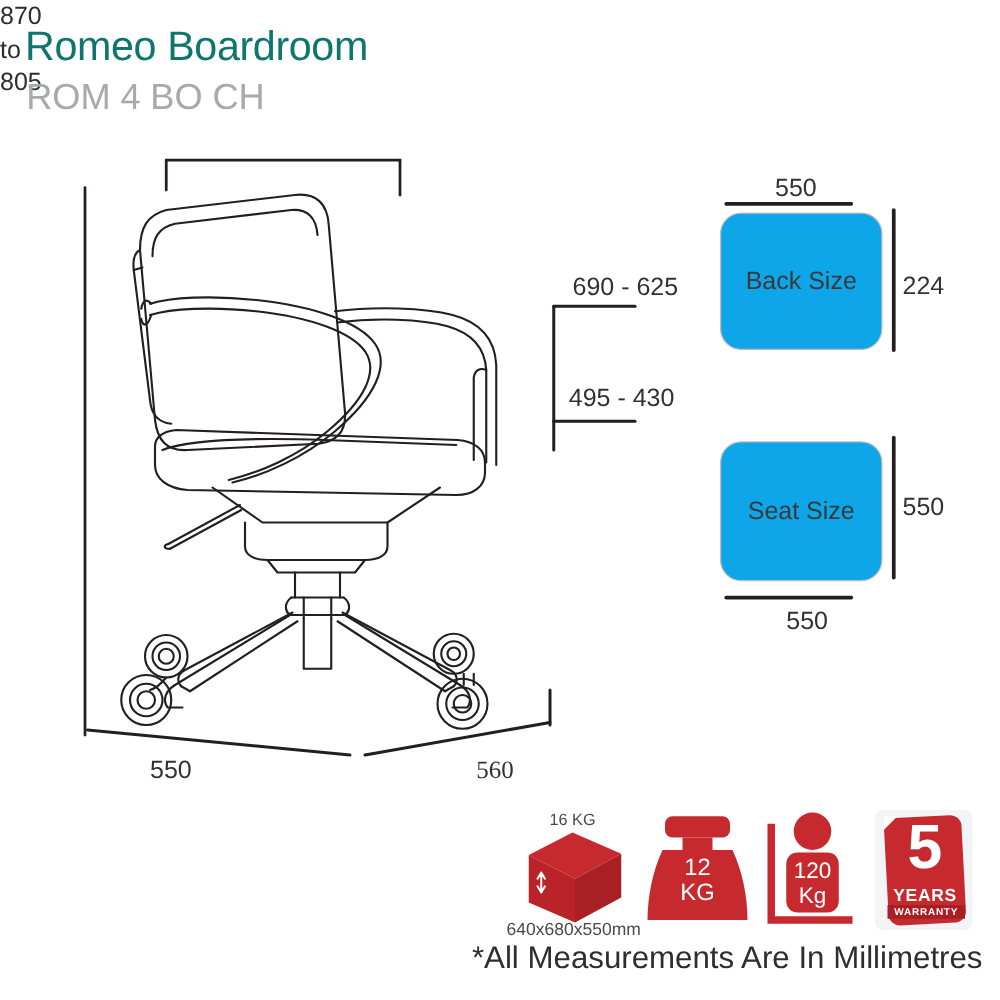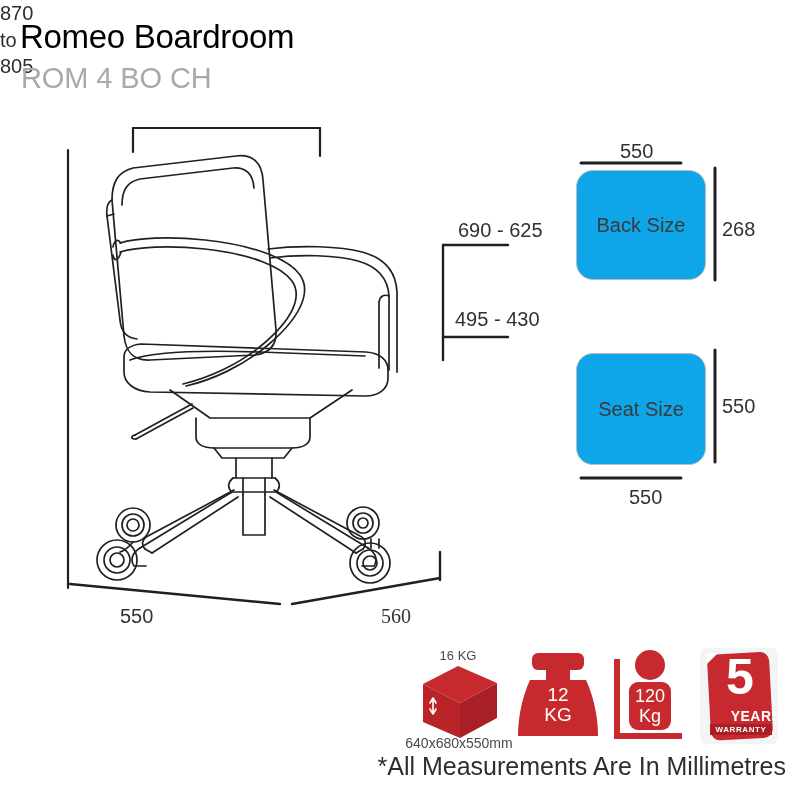--- a/index.html
+++ b/index.html
@@ -27,21 +27,21 @@
     left: 0;
   }
   
   #product-title {
     position: absolute;
     left: 20px;
     top: 18px;
     font-size: 33px;
     font-weight: 400;
     letter-spacing: -0.3px;
-    color: #000000;
+    color: #0f766e;
     white-space: nowrap;
   }
   #product-code {
     position: absolute;
     left: 21px;
     top: 62px;
     font-size: 29px;
     font-weight: 400;
     letter-spacing: -0.1px;
     color: #a7a9ac;
@@ -291,21 +291,21 @@
   <div class="dim big" id="dim-back-range">690 - 625</div>
   <div class="dim big" id="dim-seat-range">495 - 430</div>
 
   <div class="dim big" id="dim-depth-left">550</div>
   <div class="dim big" id="dim-depth-right">560</div>
 
   <div class="dim big" id="dim-back-width">550</div>
   <div class="size-box" id="back-size-box">
     <span>Back Size</span>
   </div>
-  <div class="dim big" id="dim-back-height">268</div>
+  <div class="dim big" id="dim-back-height">224</div>
 
   <div class="size-box" id="seat-size-box">
     <span>Seat Size</span>
   </div>
   <div class="dim big" id="dim-seat-height">550</div>
   <div class="dim big" id="dim-seat-width">550</div>
 
   <div class="icon-cap" id="carton-weight-label">16 KG</div>
 
   <svg class="svg-layer" width="800" height="800" viewBox="0 0 800 800">
@@ -339,20 +339,20 @@
     </g>
   </svg>
 
   <div class="icon-text" style="left:532px; top:684px; width:52px; font-size:19px;">12</div>
   <div class="icon-text" style="left:532px; top:704px; width:52px; font-size:19px;">KG</div>
 
   <div class="icon-text" style="left:629px; top:686px; width:42px; font-size:18px;">120</div>
   <div class="icon-text" style="left:629px; top:706px; width:42px; font-size:18px;">Kg</div>
 
   <div class="icon-text" style="left:709px; top:652px; width:62px; font-size:50px; font-weight:bold; line-height:1;">5</div>
-  <div class="icon-text" style="left:709px; top:708px; width:62px; font-size:14px; font-weight:bold; letter-spacing:0.5px;margin-left:16px;">YEARS</div>
+  <div class="icon-text" style="left:709px; top:708px; width:62px; font-size:14px; font-weight:bold; letter-spacing:0.5px;">YEARS</div>
   <div class="icon-text" style="left:710px; top:724px; width:62px; font-size:8px; font-weight:bold; letter-spacing:0.6px; background:#a81f25; padding:1px 0;">WARRANTY</div>
 
   <div class="icon-cap" id="carton-dims-label">640x680x550mm</div>
 
   <div id="footer-note">*All Measurements Are In Millimetres</div>
 
 </div>
 
 </body></html>

